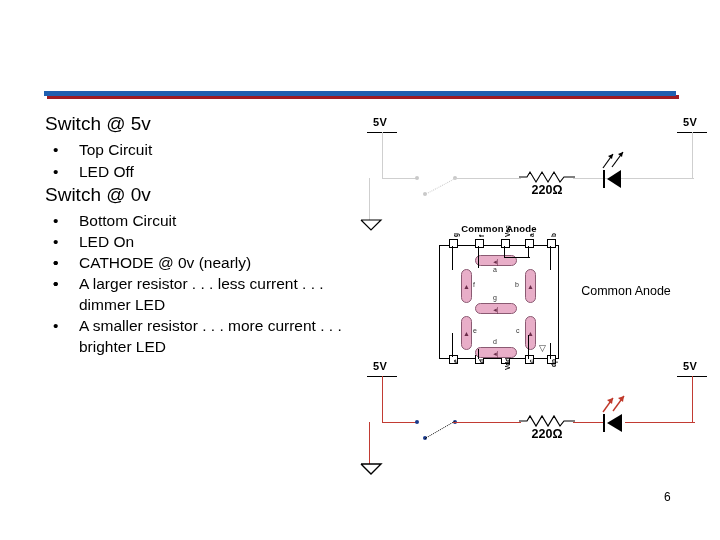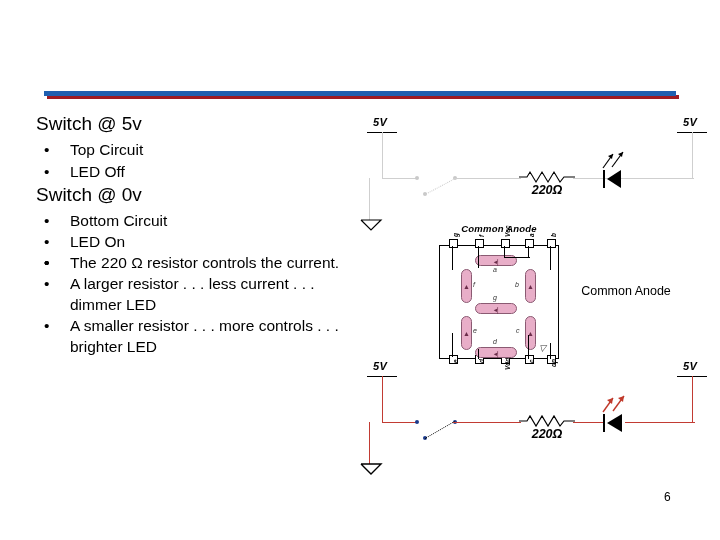--- a/index.html
+++ b/index.html
@@ -13,38 +13,38 @@
   .title-wrap{position:absolute;left:0;top:46px;width:720px;text-align:center;}
   .title{
     font-size:31px;line-height:36px;font-weight:400;color:#000;
     letter-spacing:0px;white-space:nowrap;
   }
   .title-rule{position:absolute;left:44px;top:91px;width:632px;height:8px;}
   .title-rule .shadow{position:absolute;left:3px;top:4px;width:632px;height:4px;background:#9e1b23;}
   .title-rule .bar{position:absolute;left:0;top:0;width:632px;height:5px;background:#1f5fb0;}
 
   
-  .left-col{position:absolute;left:30px;top:112px;width:340px;}
+  .left-col{position:absolute;left:39px;top:112px;width:340px;}
   .head{
     font-size:19px;line-height:24px;font-weight:400;color:#000;
     margin:0 0 3px 6px;
   }
   .head.second{}
   .bullets{list-style:none;margin:0;padding:0;}
   .bullets li{
     position:relative;font-size:15.5px;line-height:21px;color:#000;
     padding-left:40px;margin-bottom:1px;
   }
   .bullets li .dot{
     position:absolute;left:14px;top:0;font-size:15.5px;line-height:21px;
   }
   .bullets.tight li{margin-bottom:0;}
 
   
-  .circuit{position:absolute;left:355px;top:110px;width:365px;height:400px;font-style:italic;}
+  .circuit{position:absolute;left:355px;top:110px;width:365px;height:400px;}
   .lbl{position:absolute;font-size:11px;font-weight:bold;color:#000;letter-spacing:0.5px;}
   .rail{position:absolute;height:0;border-top:1.5px solid #000;}
 
   
   .wire{position:absolute;height:0;}
   .wire.red{border-top:1.6px solid #c23b33;}
   .wire.faint{border-top:1px solid #cfcfcf;}
 
   .vwire{position:absolute;width:0;}
   .vwire.red{border-left:1.6px solid #c23b33;}
@@ -138,32 +138,32 @@
       </li>
       <li>
         <span class="dot">•</span>
         <span>LED On</span>
       </li>
       <li>
         <span class="dot">•</span>
       </li>
       <li>
         <span class="dot">•</span>
-      </li>
-      <li>
-        <span class="dot">•</span>
-        <span>The 220 Ω resistor controls the current.</span>
+        <span>CATHODE @ 0v (nearly)</span>
+      </li>
+      <li>
+        <span class="dot">•</span>
       </li>
       <li>
         <span class="dot">•</span>
         <span>A larger resistor . . . less current . . . dimmer LED</span>
       </li>
       <li>
         <span class="dot">•</span>
-        <span>A smaller resistor . . . more controls . . . brighter LED</span>
+        <span>A smaller resistor . . . more current . . . brighter LED</span>
       </li>
     </ul>
   </div>
 
   <div class="circuit">
 
     <div class="lbl" style="left:18px;top:6px;">5V</div>
     <div class="rail" style="left:12px;top:22px;width:30px;"></div>
 
     <div class="lbl" style="left:328px;top:6px;">5V</div>

